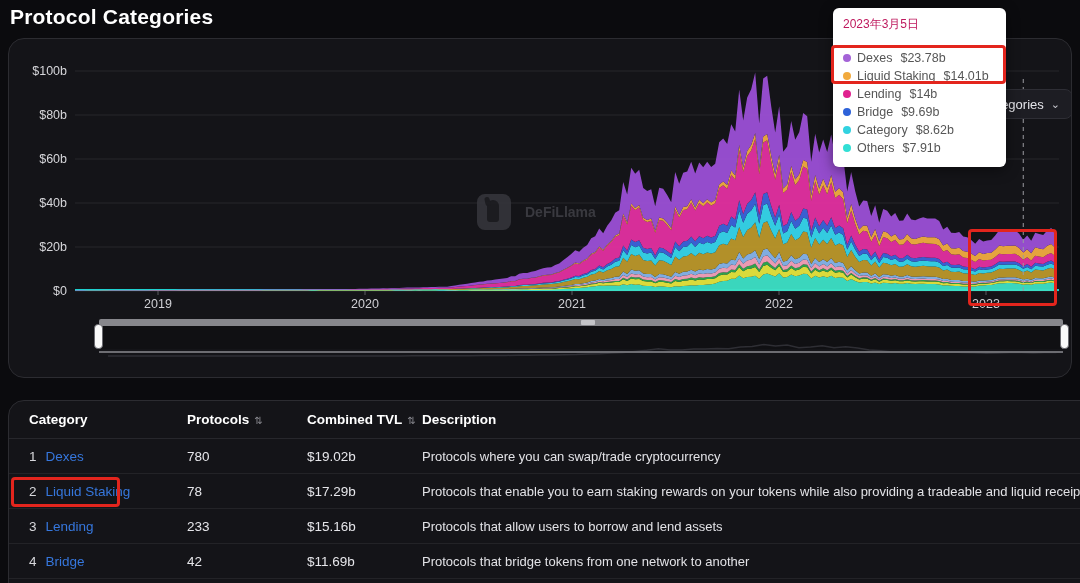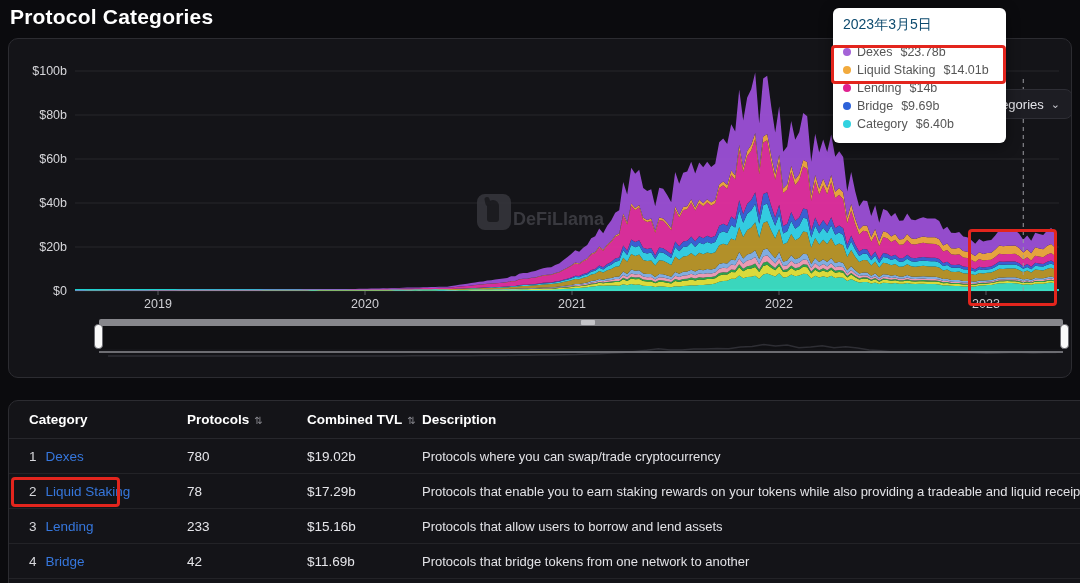--- a/index.html
+++ b/index.html
@@ -3,28 +3,28 @@
 <meta charset="utf-8">
 <style>
   * { margin:0; padding:0; box-sizing:border-box; }
   html,body { width:1080px; height:583px; background:#0b0b0e; overflow:hidden;
               font-family:"Liberation Sans", sans-serif; }
   #stage { position:relative; width:1080px; height:583px; }
 
   .page-title { position:absolute; left:10px; top:5px; color:#ffffff;
                 font-size:21px; font-weight:700; letter-spacing:.2px; }
 
-  .panel { position:absolute; background:#141418; border:1px solid #2c2c31; border-radius:10px; }
+  .panel { position:absolute; background:#141418; border:1px solid #2c2c31; border-radius:16px; }
   #chart-panel { left:8px; top:38px; width:1064px; height:340px; overflow:hidden; }
   #table-panel { left:8px; top:400px; width:1092px; height:200px; overflow:hidden; }
 
   #chart-svg { position:absolute; left:0; top:0; }
 
-  .watermark { position:absolute; left:468px; top:155px; display:flex; align-items:flex-end;
-               gap:2px; color:#3e3e44; font-weight:700; font-size:18px; opacity:.9; }
+  .watermark { position:absolute; left:468px; top:155px; display:flex; align-items:center;
+               gap:14px; color:#3e3e44; font-weight:700; font-size:14px; opacity:.9; }
   .llama-badge { width:34px; height:36px; background:#35353b; border-radius:8px; position:relative; }
   .llama-badge:before { content:""; position:absolute; left:10px; top:6px; width:12px; height:22px;
                         background:#1d1d21; border-radius:6px 6px 3px 3px; }
   .llama-badge:after { content:""; position:absolute; left:8px; top:3px; width:5px; height:9px;
                        background:#1d1d21; border-radius:3px; transform:rotate(-12deg); }
 
   .dropdown { position:absolute; left:938px; top:50px; width:126px; height:30px; background:#1d1d23;
               border:1px solid #2e2e35; border-radius:8px; color:#e3e3e8; font-size:13px;
               display:flex; align-items:center; justify-content:flex-end; gap:7px;
               padding:0 12px 0 10px; z-index:5; }
@@ -41,21 +41,21 @@
   .brush .rail-bottom { position:absolute; left:8px; right:6px; bottom:0; height:2px; background:#6d6d72; }
   .handle { position:absolute; top:5px; width:9px; height:25px; background:#fafafa;
             border:1px solid #6a6a70; border-radius:4px; z-index:4; }
   .handle.left { left:3px; } .handle.right { right:0px; }
   .mini-line { position:absolute; left:8px; top:10px; }
 
   
   .tooltip { position:absolute; left:833px; top:8px; width:173px; background:#ffffff;
              border-radius:6px; box-shadow:0 3px 14px rgba(0,0,0,.45); padding:8px 10px 10px 10px;
              z-index:30; }
-  .tooltip .tt-date { color:#0c4a6e; font-size:14px; margin-bottom:9px; }
+  .tooltip .tt-date { color:#be185d; font-size:12px; margin-bottom:16px; }
   .tt-row { display:flex; align-items:center; gap:6px; height:18px; color:#565656; font-size:12.5px; }
   .tt-dot { width:8px; height:8px; border-radius:50%; flex:0 0 auto; }
   .tt-val { margin-left:2px; }
 
   
   .redbox { position:absolute; border:3px solid #e3251d; border-radius:4px; z-index:40; background:transparent; }
   #redbox-tooltip { left:831px; top:45px; width:175px; height:39px; }
   #redbox-chart { left:968px; top:229px; width:89px; height:77px; }
   #redbox-table { left:11px; top:477px; width:109px; height:30px; }
 
@@ -156,21 +156,26 @@
           <span class="tt-val">$14b</span>
         </div>
         <div class="tt-row">
           <span class="tt-dot" style="background: rgb(45, 98, 217);"></span>
           <span>Bridge</span>
           <span class="tt-val">$9.69b</span>
         </div>
         <div class="tt-row">
           <span class="tt-dot" style="background: rgb(49, 210, 224);"></span>
           <span>Category</span>
-          <span class="tt-val">$6.40b</span>
+          <span class="tt-val">$8.62b</span>
+        </div>
+        <div class="tt-row">
+          <span class="tt-dot" style="background: rgb(50, 223, 213);"></span>
+          <span>Others</span>
+          <span class="tt-val">$7.91b</span>
         </div>
       </div>
   </div>
 
   <div class="redbox" id="redbox-tooltip"></div>
   <div class="redbox" id="redbox-chart"></div>
   <div class="redbox" id="redbox-table"></div>
 
   <div class="panel" id="table-panel">
     <div class="tgrid thead">

